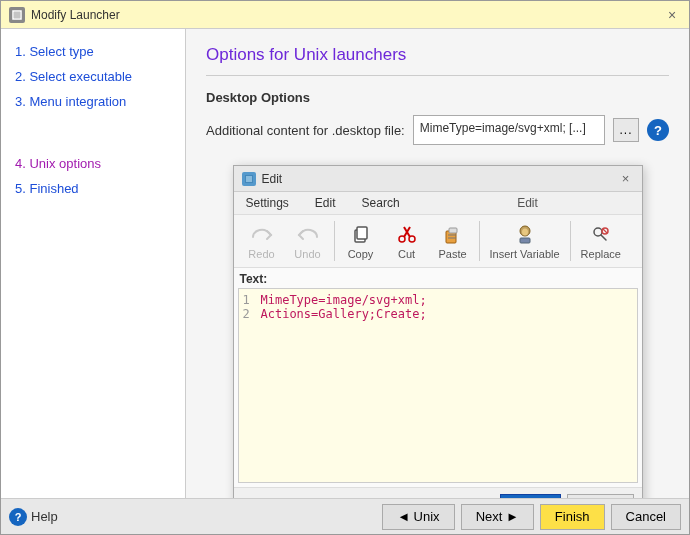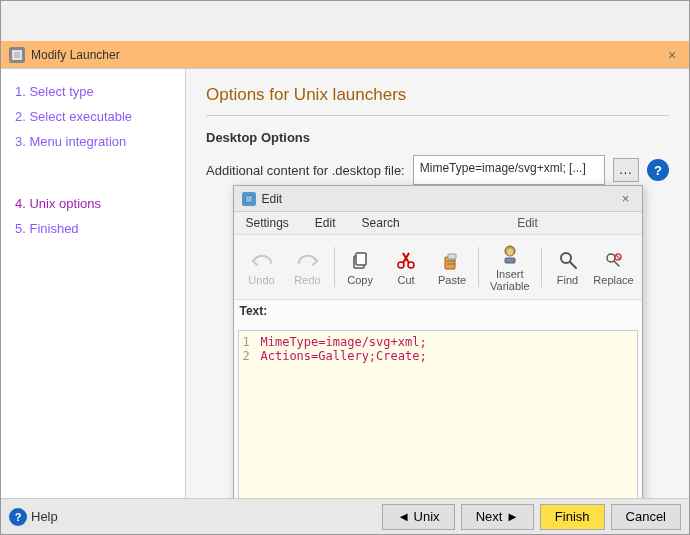--- a/index.html
+++ b/index.html
@@ -9,28 +9,27 @@
       width: 690px;
       height: 535px;
       background: #f0f0f0;
       border: 1px solid #999;
       display: flex;
       flex-direction: column;
       box-shadow: 2px 2px 8px rgba(0,0,0,0.3);
     }
 
     .title-bar {
-      background: #fdba74;
+      background: #fef9c3;
       border-bottom: 1px solid #ccc;
       display: flex;
       align-items: center;
       justify-content: space-between;
       padding: 4px 8px;
       height: 28px;
-      margin-top: 40px;
     }
     .title-bar-left {
       display: flex;
       align-items: center;
       gap: 6px;
     }
     .title-icon {
       width: 16px;
       height: 16px;
       background: #888;
@@ -63,61 +62,61 @@
       background: #fff;
       border-right: 1px solid #ccc;
       padding: 12px 10px;
       display: flex;
       flex-direction: column;
       gap: 4px;
     }
     .sidebar-item {
       padding: 3px 4px;
       font-size: 13px;
-      color: #8b5cf6;
+      color: #1d4ed8;
       cursor: default;
     }
     .sidebar-item.active {
       font-weight: normal;
       color: #a21caf;
       margin-top: 37px;
     }
 
     .content-area {
       flex: 1;
       background: #f5f5f5;
       padding: 16px 20px;
       display: flex;
       flex-direction: column;
     }
 
     .page-title {
       font-size: 17px;
-      color: #a16207;
+      color: #6d28d9;
       font-weight: 400;
       margin-bottom: 10px;
     }
     .section-divider {
       border: none;
       border-top: 1px solid #ccc;
       margin-bottom: 14px;
     }
 
     .section-label {
       font-size: 13px;
       font-weight: 600;
       color: #333;
       margin-bottom: 10px;
     }
 
     .desktop-options-row {
       display: flex;
       align-items: center;
       gap: 8px;
-      margin-bottom: 0;
+      margin-bottom: 20px;
     }
     .desktop-options-label {
       font-size: 13px;
       color: #333;
       white-space: nowrap;
     }
     .desktop-options-value {
       background: white;
       border: 1px solid #aaa;
       padding: 2px 6px;
@@ -241,21 +240,21 @@
       margin: 0 2px;
     }
 
     .text-area-container {
       padding: 4px;
       background: #fafafa;
     }
     .text-label {
       font-size: 12px;
       font-weight: bold;
-      margin-bottom: 12px;
+      margin-bottom: 2px;
       padding-left: 2px;
       color: #333;
     }
     .code-editor {
       background: #fffde7;
       border: 1px solid #ccc;
       width: 100%;
       height: 195px;
       font-family: monospace;
       font-size: 12px;
@@ -411,35 +410,35 @@
           <span class="menu-item">Edit</span>
           <span class="menu-item">Search</span>
           <span style="flex:1; text-align:center; font-size:12px; color:#555;">Edit</span>
         </div>
 
         <div class="toolbar">
 
           <button class="toolbar-btn disabled">
             <div class="toolbar-icon">
               <svg width="22" height="22" viewBox="0 0 22 22">
+                <path d="M16 8 L20 12 L16 16" fill="none" stroke="#888" stroke-width="2" stroke-linecap="round"></path>
+                <path d="M20 12 Q14 4 6 8 Q2 10 2 14" fill="none" stroke="#888" stroke-width="2" stroke-linecap="round"></path>
+              </svg>
+            </div>
+            <span>Redo</span>
+          </button>
+
+          <button class="toolbar-btn disabled">
+            <div class="toolbar-icon">
+              <svg width="22" height="22" viewBox="0 0 22 22">
                 <path d="M6 8 L2 12 L6 16" fill="none" stroke="#888" stroke-width="2" stroke-linecap="round"></path>
                 <path d="M2 12 Q8 4 16 8 Q20 10 20 14" fill="none" stroke="#888" stroke-width="2" stroke-linecap="round"></path>
               </svg>
             </div>
             <span>Undo</span>
-          </button>
-
-          <button class="toolbar-btn disabled">
-            <div class="toolbar-icon">
-              <svg width="22" height="22" viewBox="0 0 22 22">
-                <path d="M16 8 L20 12 L16 16" fill="none" stroke="#888" stroke-width="2" stroke-linecap="round"></path>
-                <path d="M20 12 Q14 4 6 8 Q2 10 2 14" fill="none" stroke="#888" stroke-width="2" stroke-linecap="round"></path>
-              </svg>
-            </div>
-            <span>Redo</span>
           </button>
 
           <div class="toolbar-separator"></div>
 
           <button class="toolbar-btn">
             <div class="toolbar-icon">
               <svg width="22" height="22" viewBox="0 0 22 22">
                 <rect x="5" y="7" width="10" height="12" rx="1" fill="white" stroke="#555" stroke-width="1.5"></rect>
                 <rect x="7" y="4" width="10" height="12" rx="1" fill="white" stroke="#555" stroke-width="1.5"></rect>
               </svg>
@@ -479,29 +478,20 @@
                 <circle cx="11" cy="8" r="5" fill="#c0a060" stroke="#806020" stroke-width="1"></circle>
                 <ellipse cx="11" cy="9" rx="3" ry="3.5" fill="#e8c880"></ellipse>
                 <rect x="6" y="15" width="10" height="5" rx="1" fill="#7788aa" stroke="#556677" stroke-width="1"></rect>
               </svg>
             </div>
             <span>Insert Variable</span>
           </button>
 
           <div class="toolbar-separator"></div>
 
-          <button class="toolbar-btn">
-            <div class="toolbar-icon">
-              <svg width="22" height="22" viewBox="0 0 22 22">
-                <circle cx="9" cy="9" r="5" fill="none" stroke="#555" stroke-width="2"></circle>
-                <line x1="13" y1="13" x2="19" y2="19" stroke="#555" stroke-width="2" stroke-linecap="round"></line>
-              </svg>
-            </div>
-            <span>Find</span>
-          </button>
 
           <button class="toolbar-btn">
             <div class="toolbar-icon">
               <svg width="22" height="22" viewBox="0 0 22 22">
                 <circle cx="8" cy="9" r="4" fill="none" stroke="#555" stroke-width="1.5"></circle>
                 <line x1="11" y1="12" x2="16" y2="17" stroke="#555" stroke-width="1.5" stroke-linecap="round"></line>
                 <circle cx="15" cy="8" r="3" fill="none" stroke="#cc4444" stroke-width="1.5"></circle>
                 <line x1="13" y1="6" x2="17" y2="10" stroke="#cc4444" stroke-width="1.2"></line>
               </svg>
             </div>

